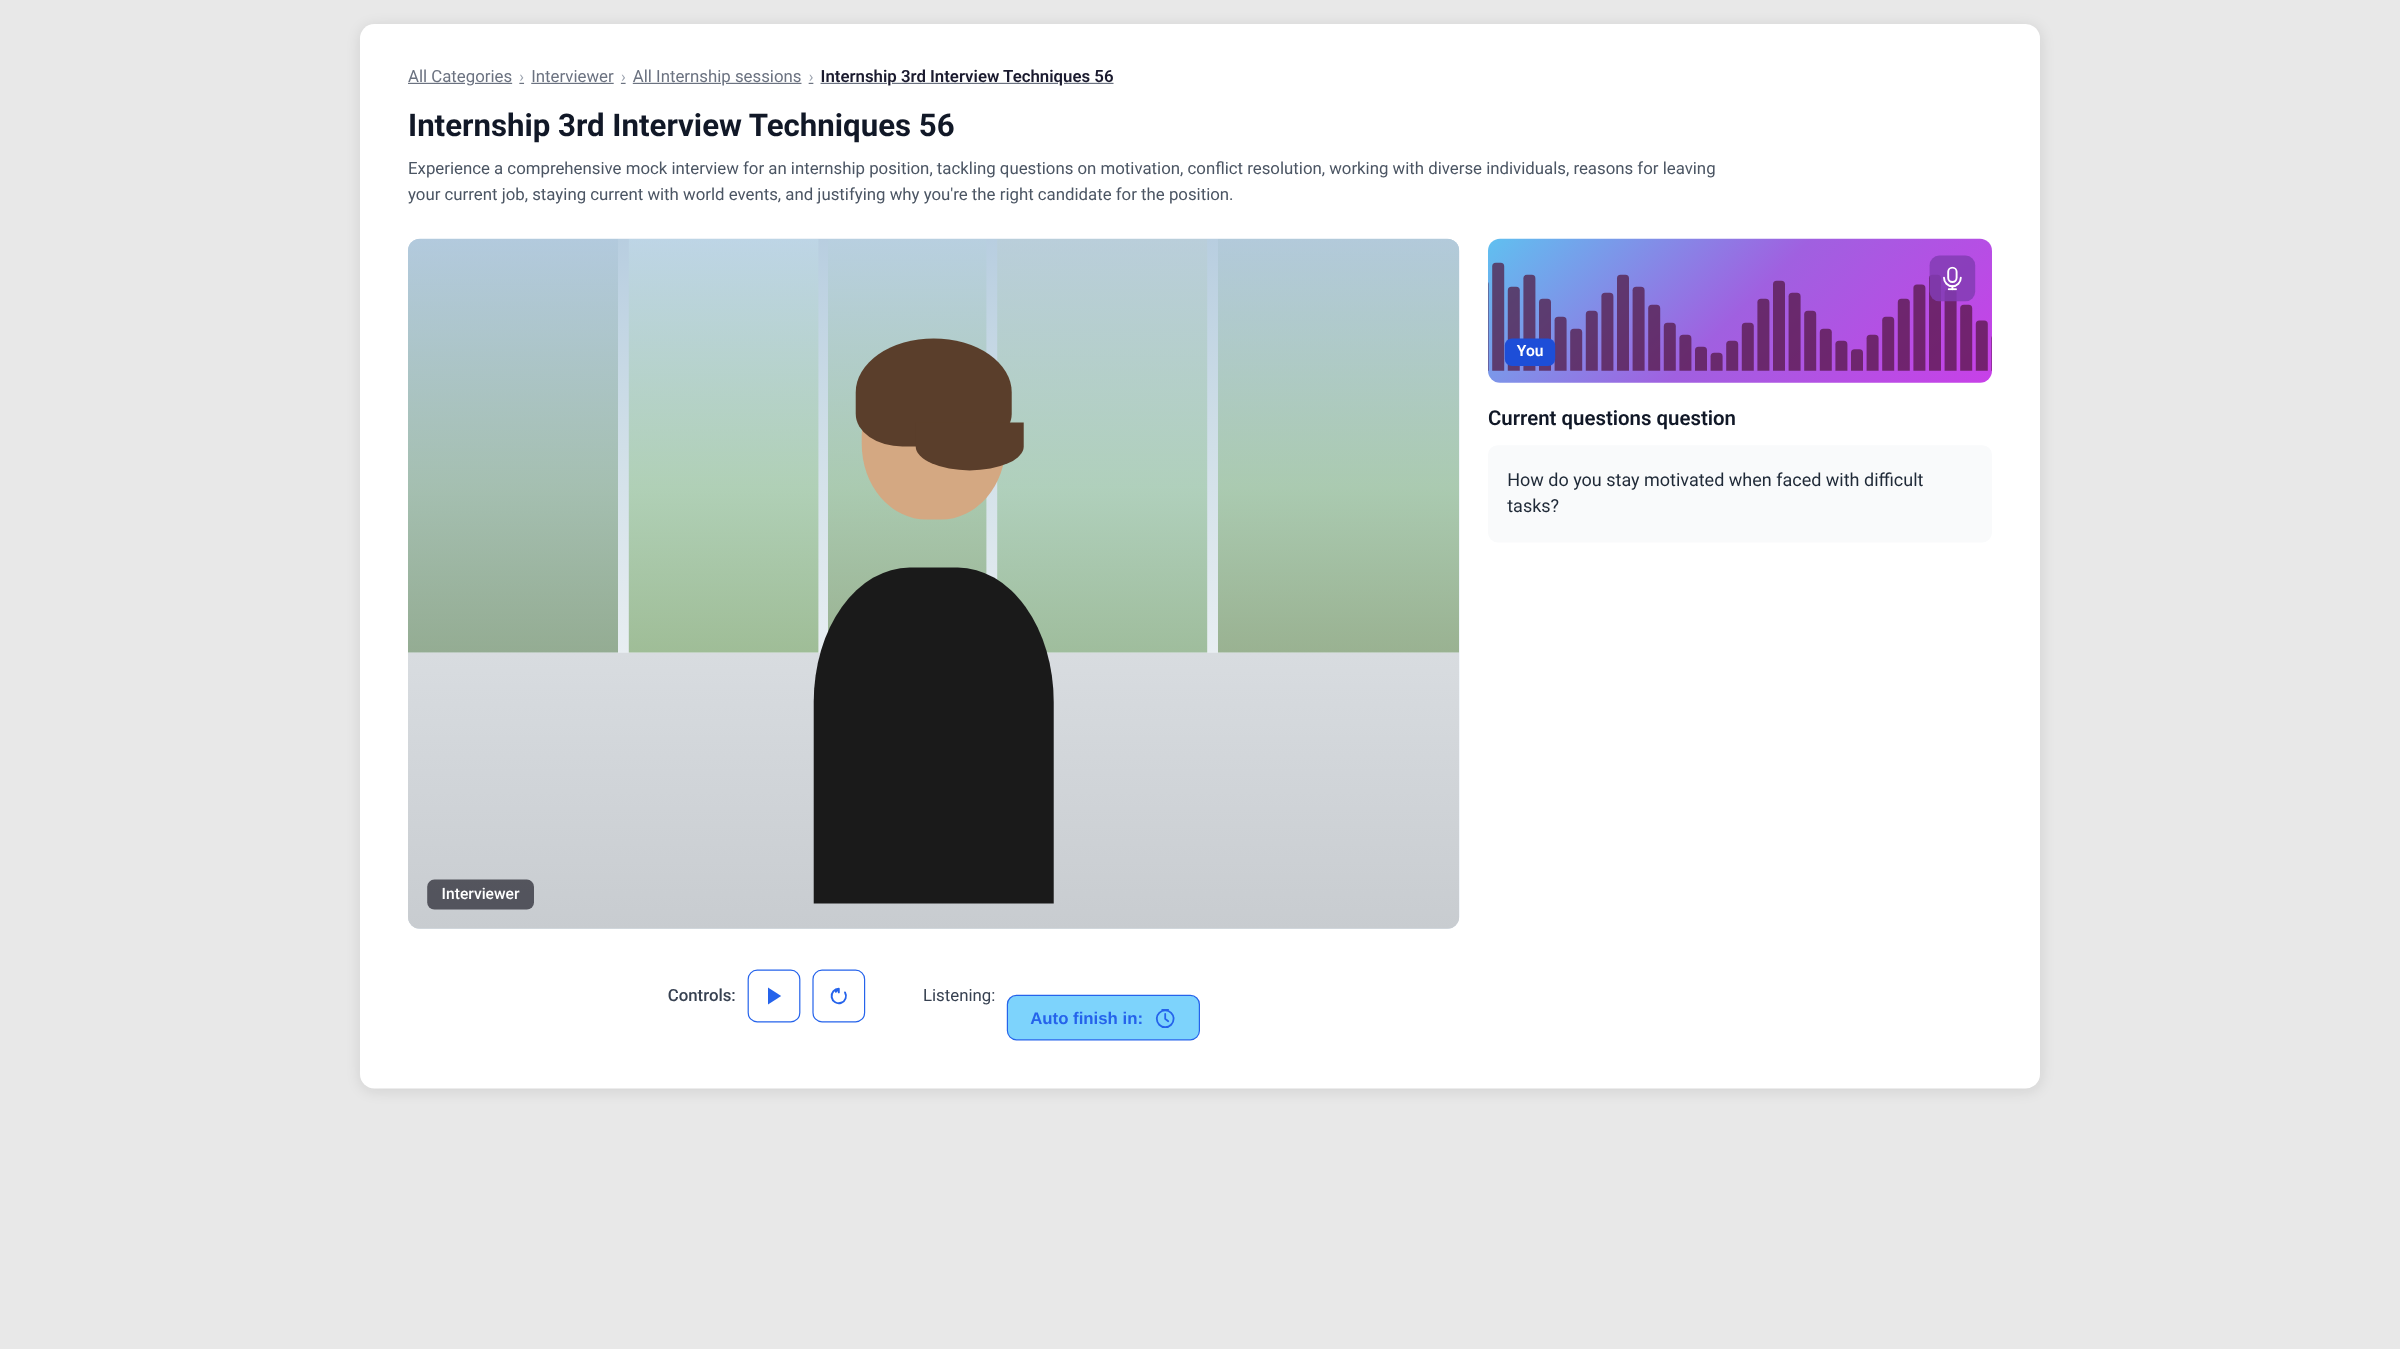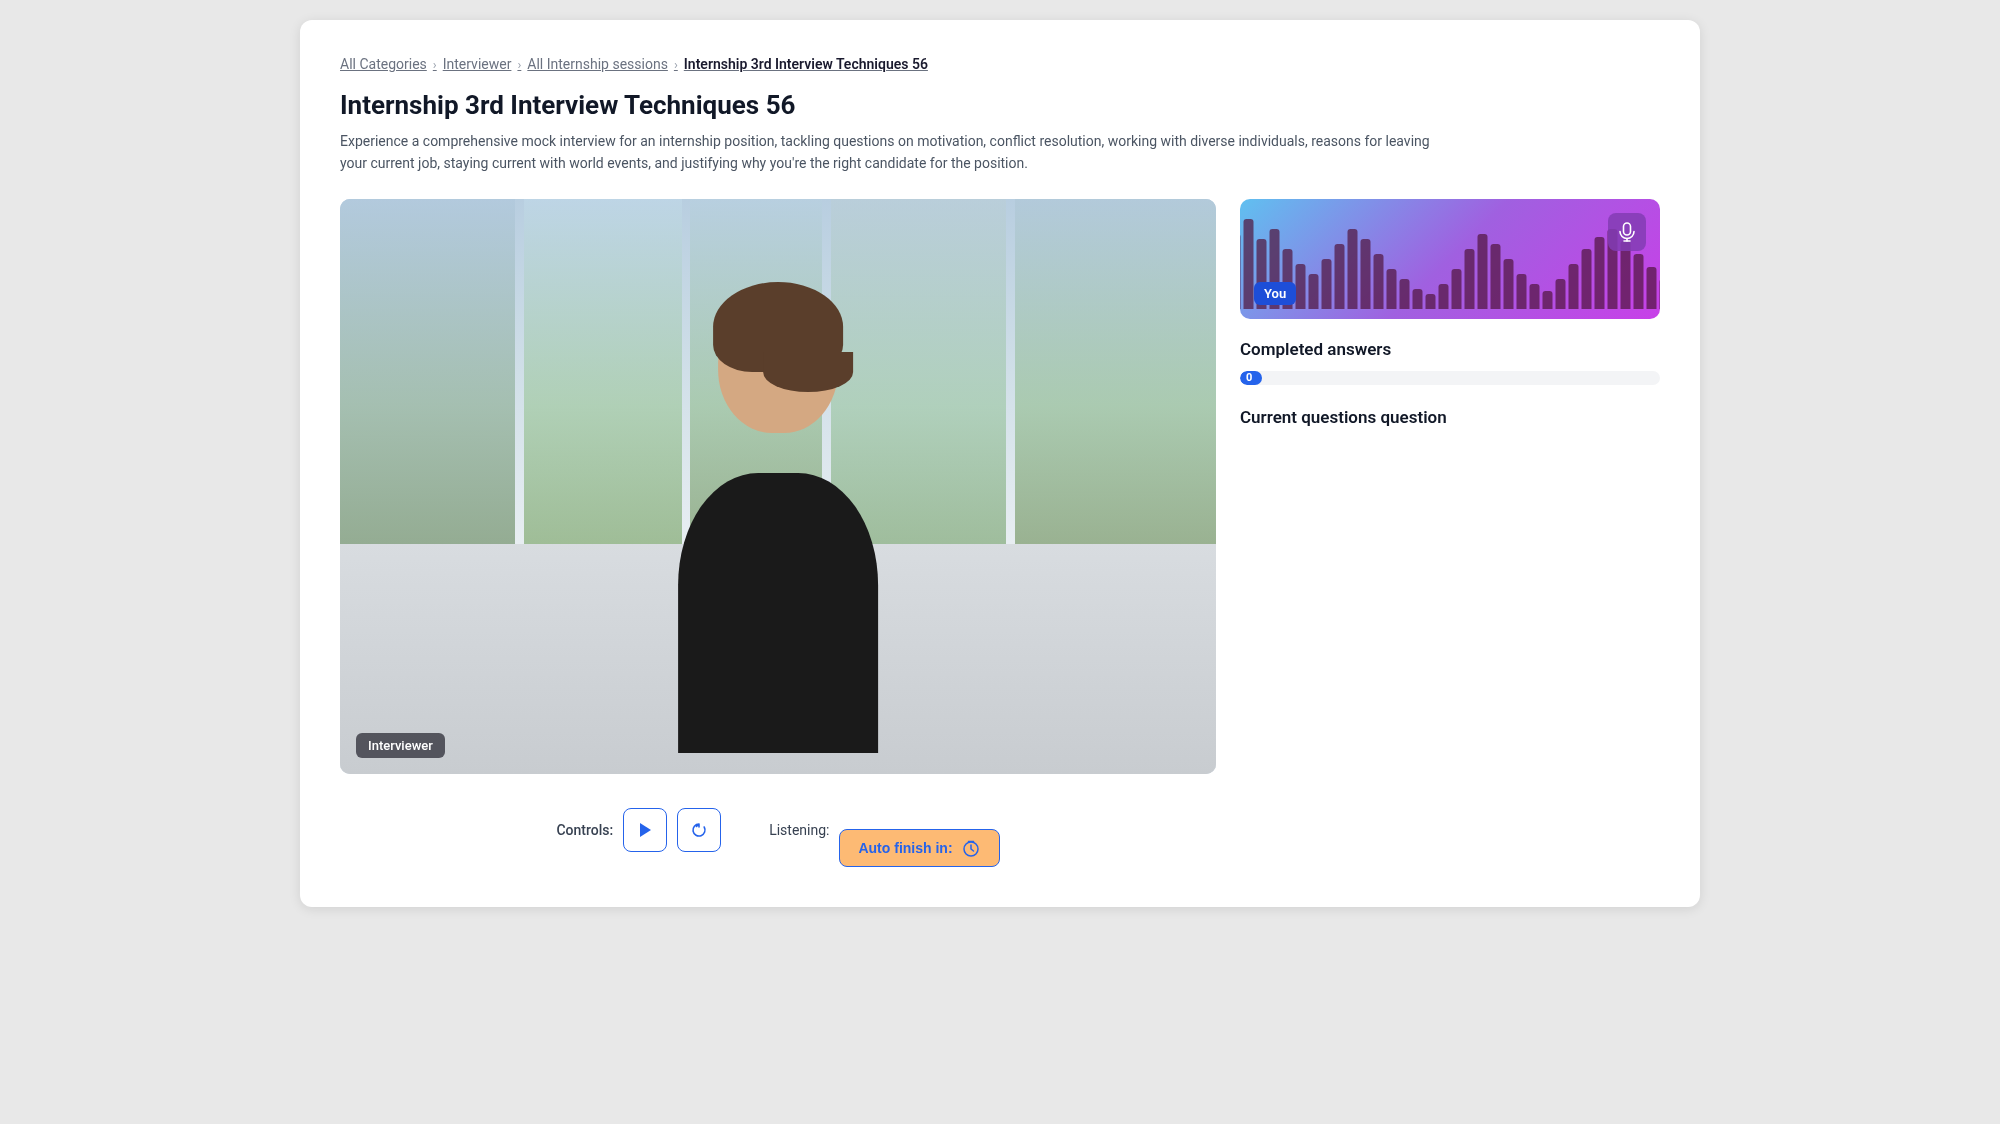--- a/index.html
+++ b/index.html
@@ -220,21 +220,21 @@
       display: flex;
       align-items: center;
       gap: 10px;
     }
     .listening-label {
       font-size: 14px;
       color: #374151;
       font-weight: 400;
     }
     .auto-finish-btn {
-      background: #fdba74;
+      background: #7dd3fc;
       border: 1.5px solid #2563eb;
       border-radius: 8px;
       padding: 8px 18px;
       display: flex;
       align-items: center;
       gap: 8px;
       cursor: pointer;
       font-size: 14px;
       font-weight: 600;
       color: #2563eb;
@@ -475,28 +475,23 @@
           <svg width="18" height="20" viewBox="0 0 18 20" fill="none">
             <rect x="5.5" y="1" width="7" height="12" rx="3.5" stroke="#fff" stroke-width="1.6" fill="none"></rect>
             <path d="M2 9.5c0 3.866 3.134 7 7 7s7-3.134 7-7" stroke="#fff" stroke-width="1.6" stroke-linecap="round" fill="none"></path>
             <line x1="9" y1="16.5" x2="9" y2="19" stroke="#fff" stroke-width="1.6" stroke-linecap="round"></line>
             <line x1="6" y1="19" x2="12" y2="19" stroke="#fff" stroke-width="1.6" stroke-linecap="round"></line>
           </svg>
         </button>
         <span class="you-badge">You</span>
       </div>
 
+
       <div>
-        <h3 class="section-label">Completed answers</h3>
-        <div class="progress-container">
-          <div class="progress-bar" style="width: 2%;">
-            <span class="progress-count">0</span>
-          </div>
+        <h3 class="question-label">Current questions question</h3>
+        <div class="question-box">
+          <span>How do you stay motivated when faced with difficult tasks?</span>
         </div>
       </div>
-
-      <div>
-        <h3 class="question-label">Current questions question</h3>
-      </div>
     </div>
 
   </div>
 </div>
 
 </body></html>

